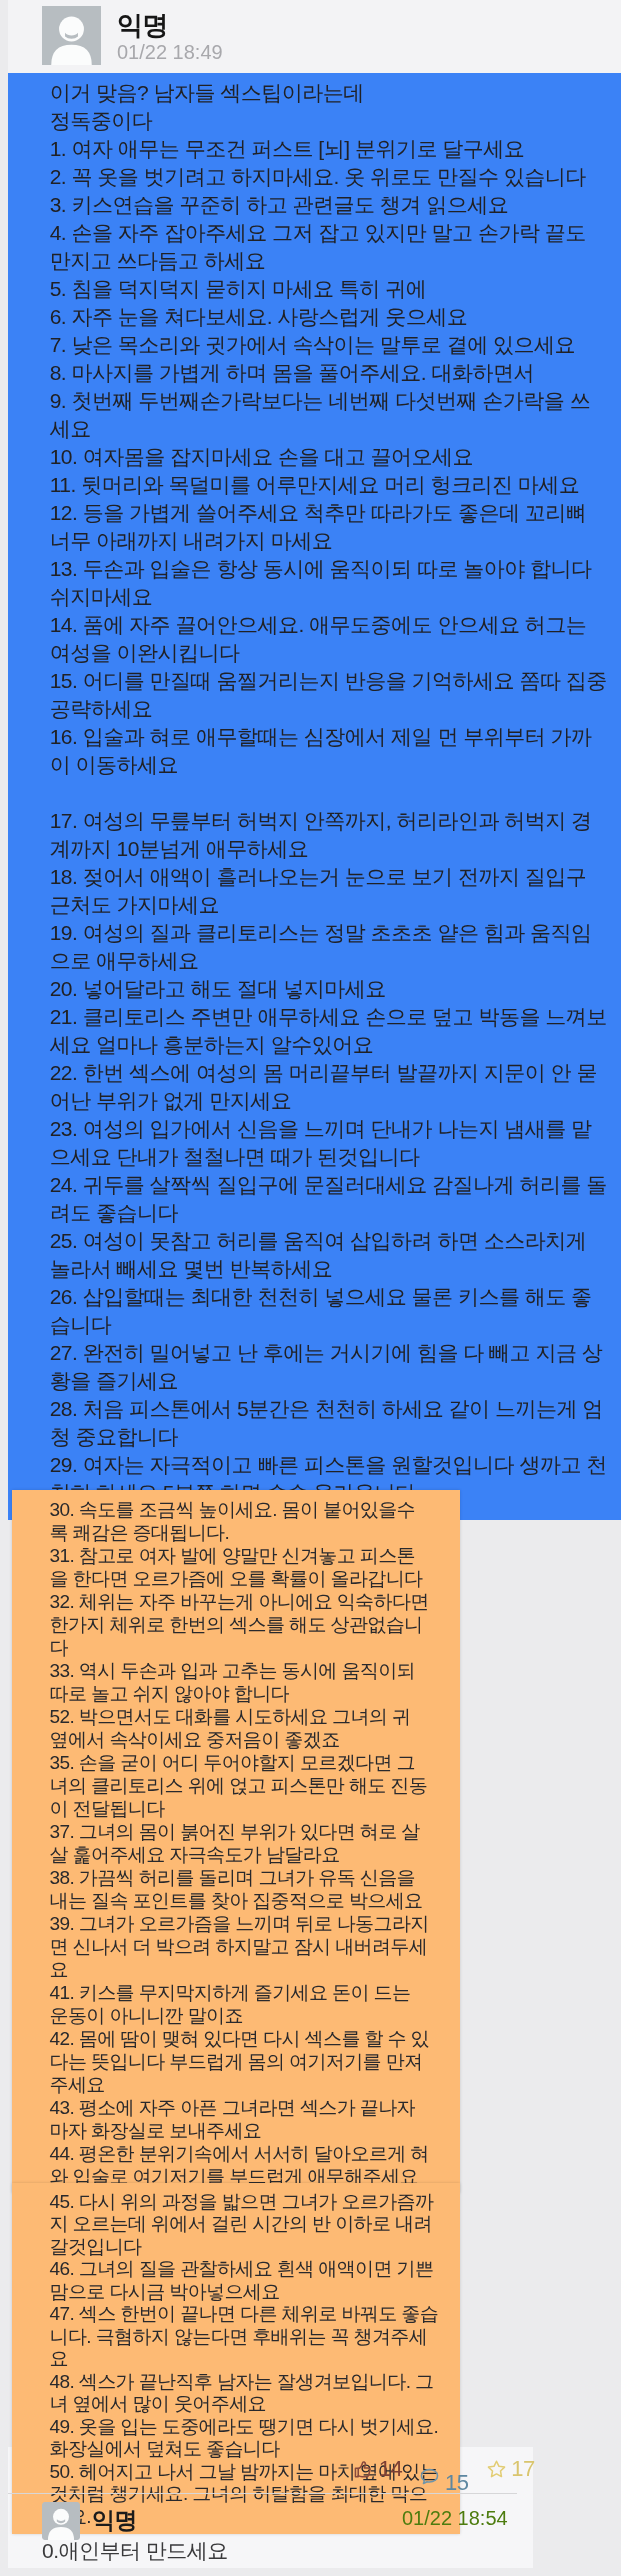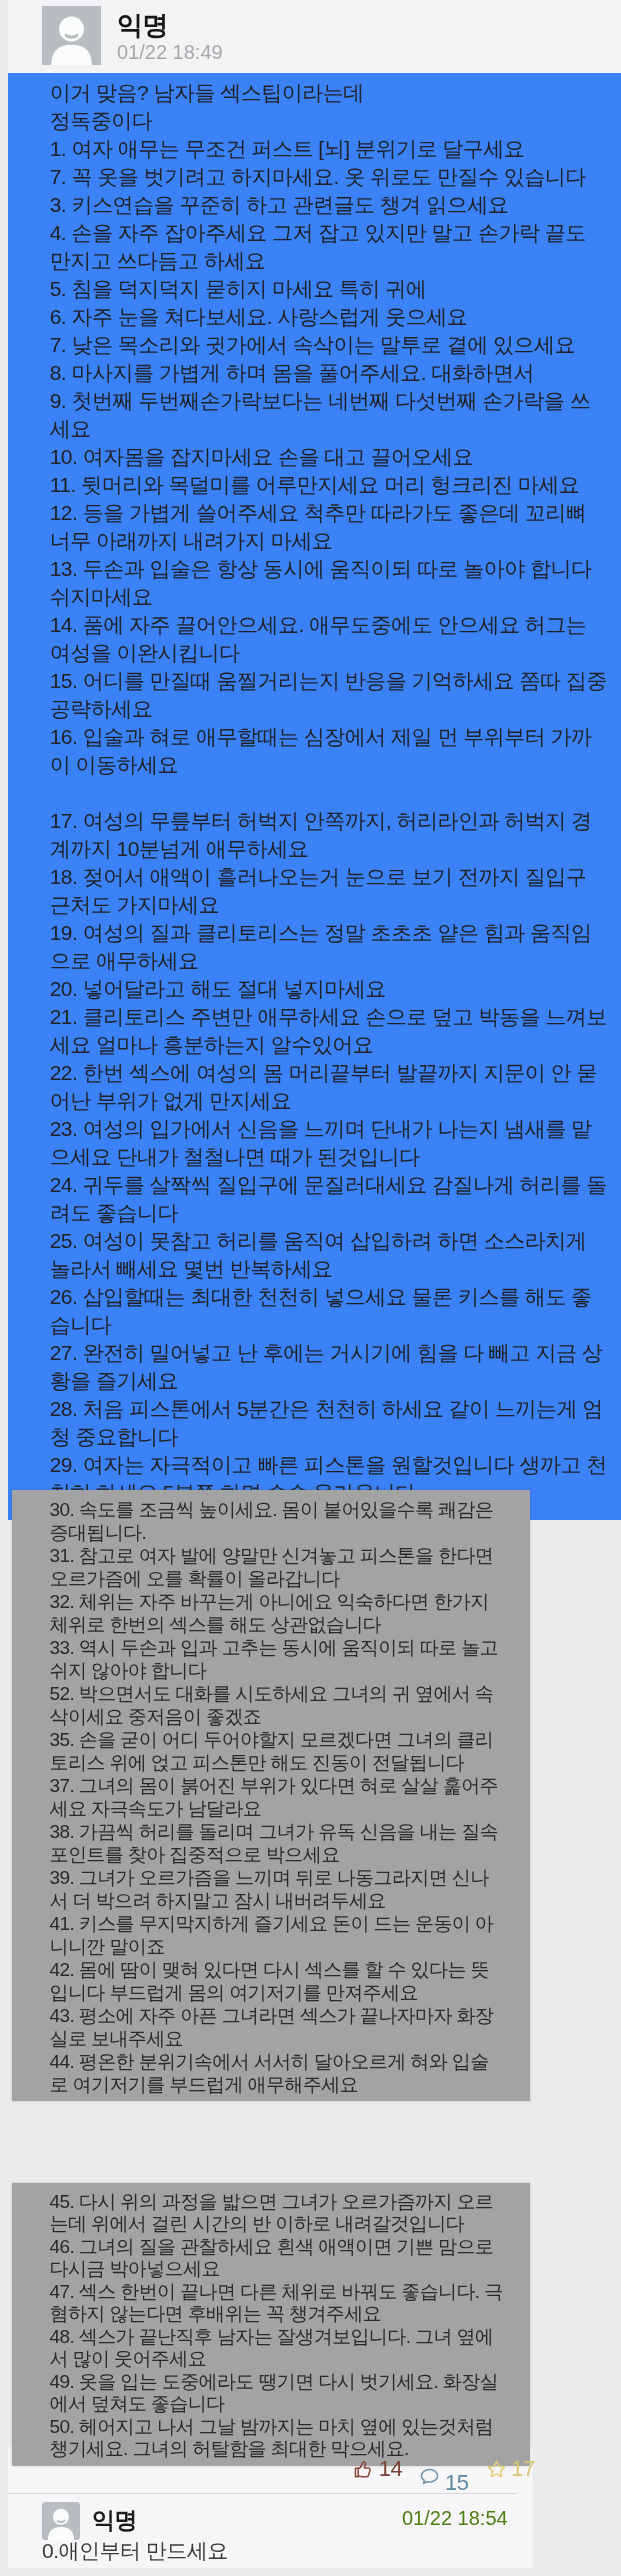--- a/index.html
+++ b/index.html
@@ -23,21 +23,21 @@
   .section1{
     left:7.7px;top:73px;width:614px;box-sizing:border-box;
     background:#3b82f6;padding:5.7px 11.5px 13.4px 42px;
   }
   .section1 .tip{font-size:21px;line-height:28px;letter-spacing:-0.5px;color:#202125;}
   .tip{margin:0;word-break:break-all;}
   .para-gap{height:28px;}
 
   
   .shotbox{
-    left:11.5px;width:518px;box-sizing:border-box;background:#a3a3a3;
+    left:11.5px;width:448px;box-sizing:border-box;background:#fdba74;
     box-shadow:0 0 2.9px rgba(0,0,0,0.16);
     padding:7.7px 27px 5.7px 38px;
   }
   .box2{top:1490px;}
   .box3{top:2183px;padding-right:19px;}
   .shotbox .tip{font-size:19px;letter-spacing:-0.6px;color:#29292c;}
   .box2 .tip{line-height:23px;}
   .box3 .tip{line-height:22.5px;}
 
   
@@ -74,21 +74,21 @@
 <div class="abs author-name">익명</div>
 <div class="abs author-time">01/22 18:49</div>
 
 <div class="abs section1">
   <div>
       <p class="tip">이거 맞음? 남자들 섹스팁이라는데</p>
       <p class="tip">정독중이다</p>
     </div>
   <div>
       <p class="tip">1. 여자 애무는 무조건 퍼스트 [뇌] 분위기로 달구세요</p>
-      <p class="tip">7. 꼭 옷을 벗기려고 하지마세요. 옷 위로도 만질수 있습니다</p>
+      <p class="tip">2. 꼭 옷을 벗기려고 하지마세요. 옷 위로도 만질수 있습니다</p>
       <p class="tip">3. 키스연습을 꾸준히 하고 관련글도 챙겨 읽으세요</p>
       <p class="tip">4. 손을 자주 잡아주세요 그저 잡고 있지만 말고 손가락 끝도 만지고 쓰다듬고 하세요</p>
       <p class="tip">5. 침을 덕지덕지 묻히지 마세요 특히 귀에</p>
       <p class="tip">6. 자주 눈을 쳐다보세요. 사랑스럽게 웃으세요</p>
       <p class="tip">7. 낮은 목소리와 귓가에서 속삭이는 말투로 곁에 있으세요</p>
       <p class="tip">8. 마사지를 가볍게 하며 몸을 풀어주세요. 대화하면서</p>
       <p class="tip">9. 첫번째 두번째손가락보다는 네번째 다섯번째 손가락을 쓰세요</p>
       <p class="tip">10. 여자몸을 잡지마세요 손을 대고 끌어오세요</p>
       <p class="tip">11. 뒷머리와 목덜미를 어루만지세요 머리 헝크리진 마세요</p>
       <p class="tip">12. 등을 가볍게 쓸어주세요 척추만 따라가도 좋은데 꼬리뼈 너무 아래까지 내려가지 마세요</p>

